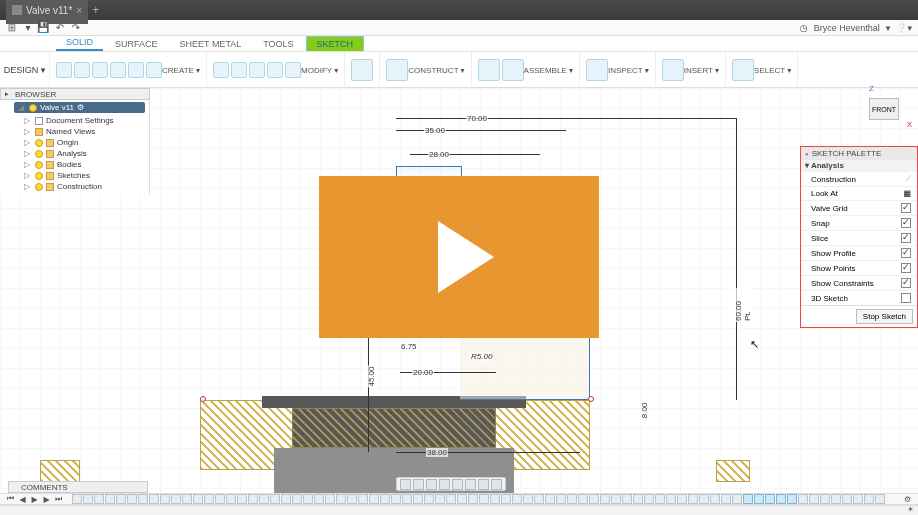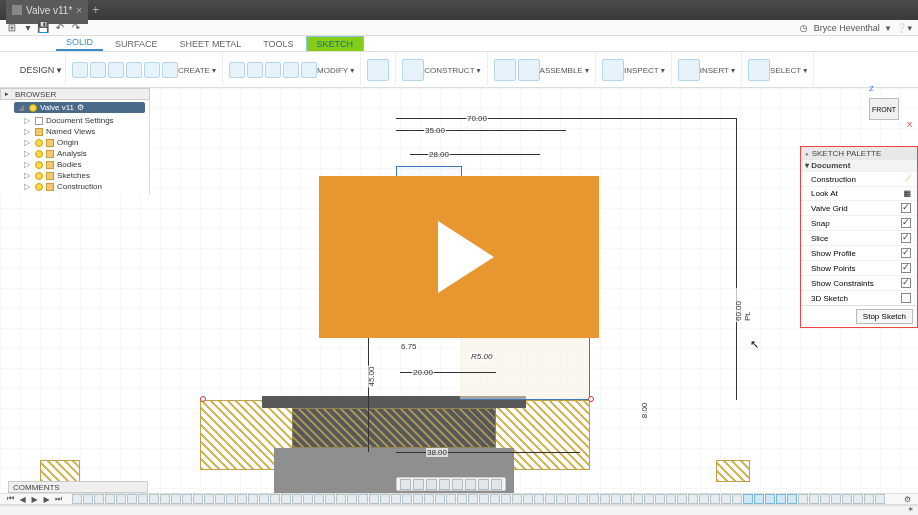--- a/index.html
+++ b/index.html
@@ -18,21 +18,21 @@
   .spacer { flex: 1; }
   .user-area { display: flex; align-items: center; gap: 6px; color: #555; font-size: 9px; }
 
   
   .ribtabs { height: 16px; background: #fff; border-bottom: 1px solid #e0e0e0; display: flex; align-items: flex-end; padding-left: 56px; gap: 2px; font-size: 9px; }
   .ribtab { padding: 2px 10px; color: #666; cursor: pointer; }
   .ribtab.active { background: #84cc16; border: 1px solid #8ac6e0; border-bottom: none; color: #1a6a92; text-align: right; }
   .ribtab.solid { color: #3a8dbd; border-bottom: 2px solid #3a8dbd; }
 
   
-  .ribbon { height: 36px; background: #fff; border-bottom: 1px solid #ddd; display: flex; align-items: center; padding-left: 16px; }
+  .ribbon { height: 36px; background: #fff; border-bottom: 1px solid #ddd; display: flex; align-items: center; }
   .design-btn { width: 50px; height: 36px; display: flex; align-items: center; justify-content: center; font-size: 9px; color: #444; border-right: 1px solid #eee; }
   .rgroup { display: flex; flex-direction: row; align-items: center; padding: 0 6px; border-right: 1px solid #eee; height: 36px; justify-content: center; }
   .rgroup .icons { display: flex; gap: 2px; }
   .ricon { width: 16px; height: 16px; background: #e6f3fa; border: 1px solid #b0d6e8; border-radius: 2px; }
   .ricon.big { width: 22px; height: 22px; }
   .rgroup .lbl { font-size: 8px; color: #555; margin-top: 1px; }
 
   
   .browser-hdr { position: absolute; left: 0; top: 88px; width: 150px; height: 12px; background: #efefef; border: 1px solid #ccc; font-size: 8px; padding-left: 14px; color: #444; display: flex; align-items: center; }
   .browser-hdr::before { content: "▸"; position: absolute; left: 4px; font-size: 7px; }
@@ -72,21 +72,21 @@
   .dim { position: absolute; font-size: 8px; color: #333; background: rgba(255,255,255,0.7); padding: 0 1px; }
   .dimline { position: absolute; background: #333; }
   .sketchline { position: absolute; border: 1px solid #3a7abf; background: rgba(200,220,240,0.15); }
   .cursor-arrow { position: absolute; font-size: 11px; color: #000; }
 
   
   .video-overlay { position: absolute; left: 319px; top: 176px; width: 280px; height: 162px; background: #e8962f; display: flex; align-items: center; justify-content: center; }
   .play-tri { width: 0; height: 0; border-left: 56px solid #fff; border-top: 36px solid transparent; border-bottom: 36px solid transparent; margin-left: 14px; }
 
   
-  .comments { position: absolute; left: 8px; bottom: 22px; width: 140px; height: 12px; background: #efefef; border: 1px solid #ccc; font-size: 8px; padding-left: 4px; color: #444; display: flex; align-items: center; }
+  .comments { position: absolute; left: 8px; bottom: 22px; width: 140px; height: 12px; background: #efefef; border: 1px solid #ccc; font-size: 8px; padding-left: 12px; color: #444; display: flex; align-items: center; }
 
   
   .navbar { position: absolute; left: 0; bottom: 10px; right: 0; height: 12px; background: #f7f7f7; border-top: 1px solid #ddd; border-bottom: 1px solid #ddd; display: flex; align-items: center; gap: 3px; padding: 0 6px; }
   .navbtn { width: 9px; height: 9px; display: flex; align-items: center; justify-content: center; color: #555; font-size: 8px; }
   .timeline { display: flex; gap: 1px; margin-left: 6px; flex: 1; overflow: hidden; }
   .tlitem { width: 10px; height: 10px; background: #e6ecf0; border: 1px solid #b8c4cc; }
   .tlitem.sel { background: #cfe8f7; border-color: #7ab6d9; }
 
   
   .viewbar { position: absolute; left: 396px; bottom: 24px; height: 14px; background: rgba(248,248,248,0.95); border: 1px solid #ccc; display: flex; align-items: center; gap: 2px; padding: 0 3px; border-radius: 2px; }
@@ -246,21 +246,21 @@
 <span class="axis-z">Z</span>
 <div class="viewcube">
   <div class="face">FRONT</div>
 </div>
 <span class="axis-x">X</span>
 
 <div class="palette">
   <div class="pal-hdr">
       <span>SKETCH PALETTE</span>
     </div>
-  <div class="pal-sub">▾ Document</div>
+  <div class="pal-sub">▾ Analysis</div>
   <div class="pal-row">
       <span>Construction</span>
       <span style="color:#d98b2e">⟋</span>
     </div>
   <div class="pal-row">
       <span>Look At</span>
       <span>▦</span>
     </div>
   <div class="pal-row">
       <span>Valve Grid</span>

